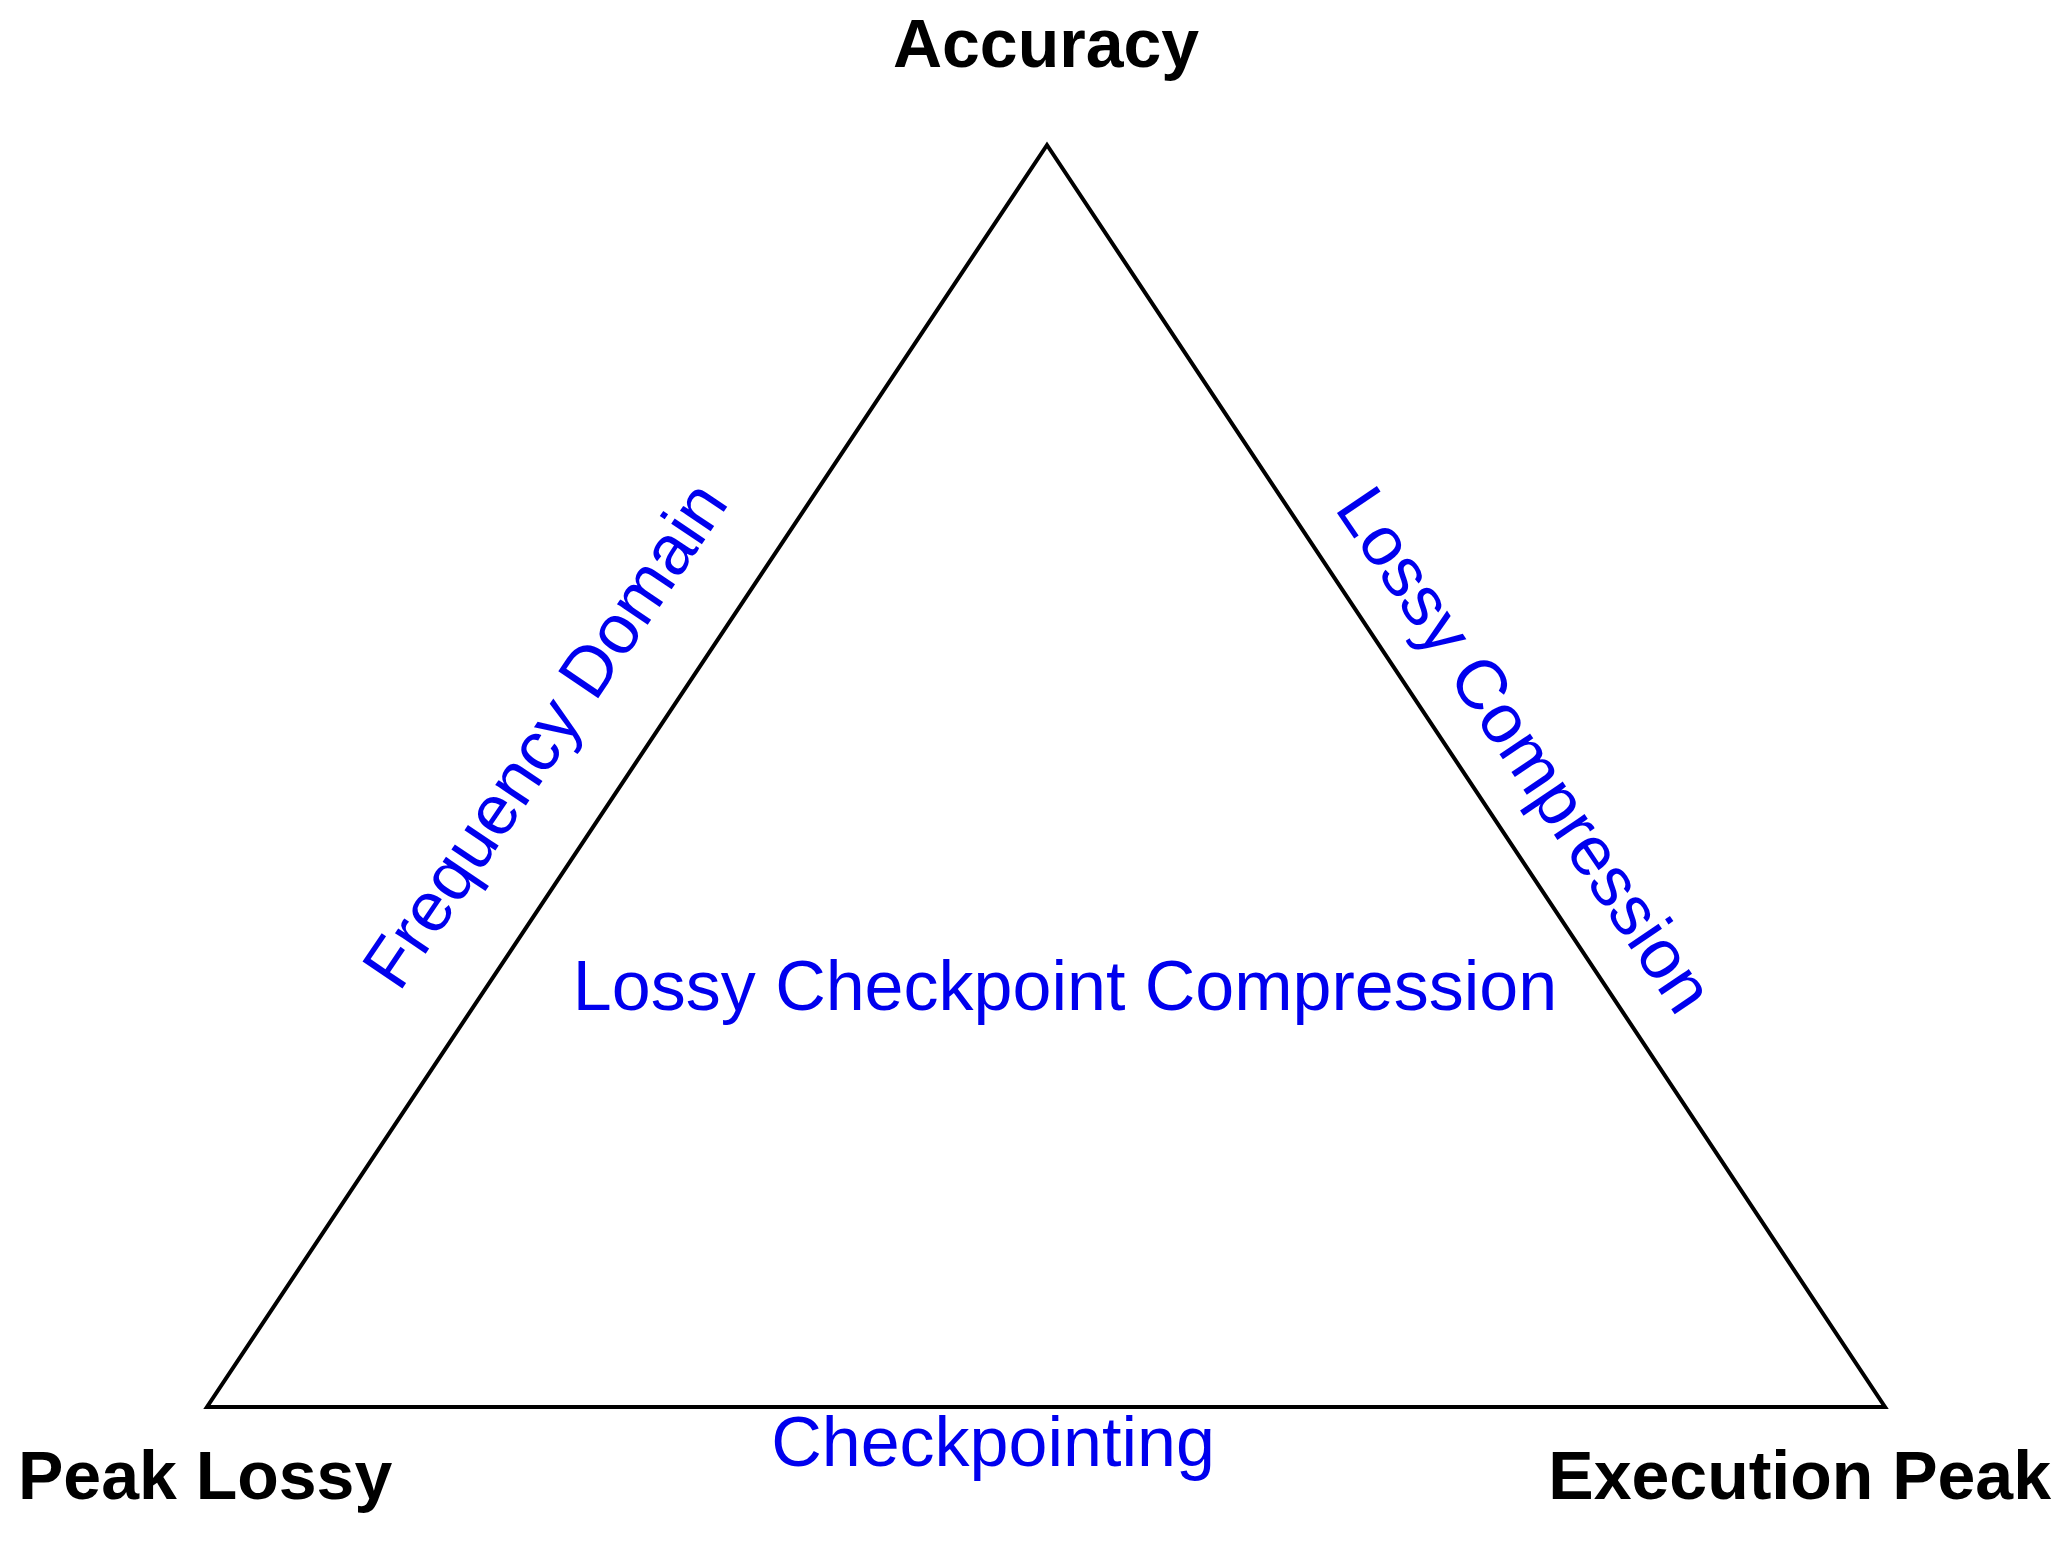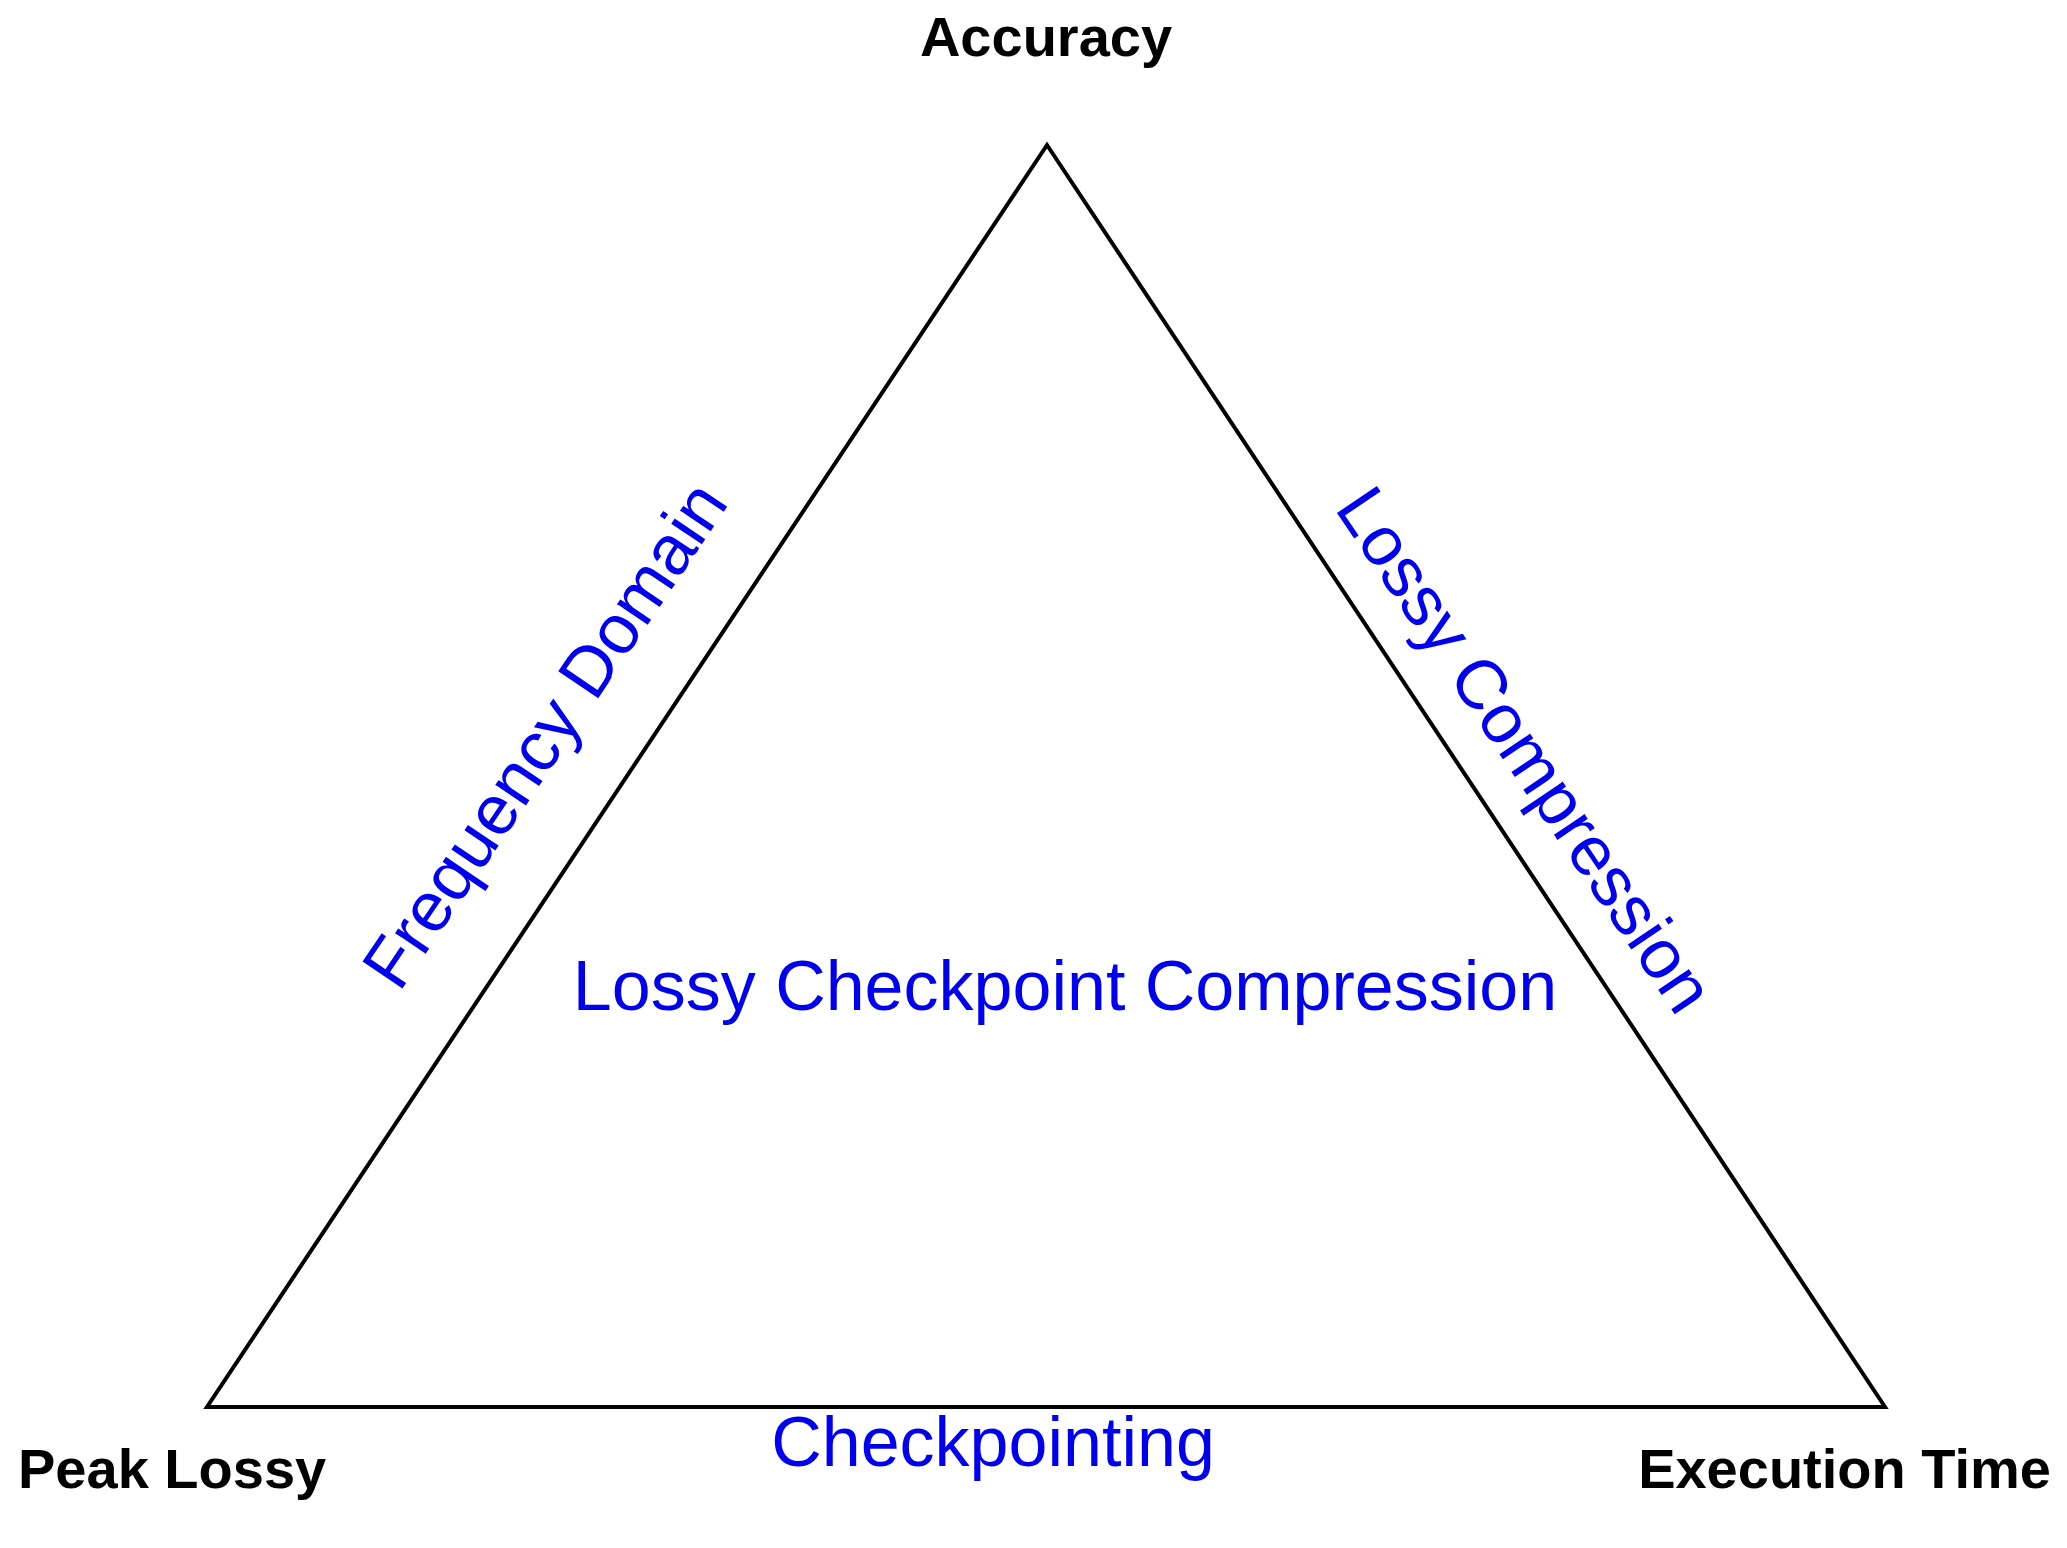--- a/index.html
+++ b/index.html
@@ -24,21 +24,21 @@
   #triangle-svg{
     position:absolute;
     left:0; top:0;
     width:2067px;
     height:1548px;
   }
   .vertex-label{
     position:absolute;
     color:var(--vertex-labels);
     font-weight:bold;
-    font-size:56px;
+    font-size:68px;
     line-height:1.1;
     white-space:nowrap;
   }
   .edge-label{
     position:absolute;
     color:var(--edge-labels);
     font-size:70px;
     line-height:1.1;
     white-space:nowrap;
   }
@@ -52,21 +52,21 @@
 <div id="canvas">
 
   <svg id="triangle-svg" viewBox="0 0 2067 1548" aria-hidden="true">
     <polygon points="1047,145 207,1407 1885,1407" fill="none" stroke="var(--triangle)" stroke-width="4" stroke-linejoin="miter"></polygon>
   </svg>
 
   <div class="vertex-label center-x" style="left:1046px; top:6px;">Accuracy</div>
 
   <div class="vertex-label" style="left:18px; top:1438px;">Peak Lossy</div>
 
-  <div class="vertex-label" style="right:16px; top:1438px; position:absolute;">Execution Time</div>
+  <div class="vertex-label" style="right:16px; top:1438px; position:absolute;">Execution Peak</div>
 
   <div class="edge-label rot-left" style="left:545px; top:735px;">Frequency Domain</div>
 
   <div class="edge-label rot-right" style="left:1525px; top:750px;">Lossy Compression</div>
 
   <div class="edge-label center-x" style="left:993px; top:1404px;">Checkpointing</div>
 
   <div class="edge-label center-x" style="left:1045px; top:948px;margin-left:20px;">Lossy Checkpoint Compression</div>
 
 </div>

